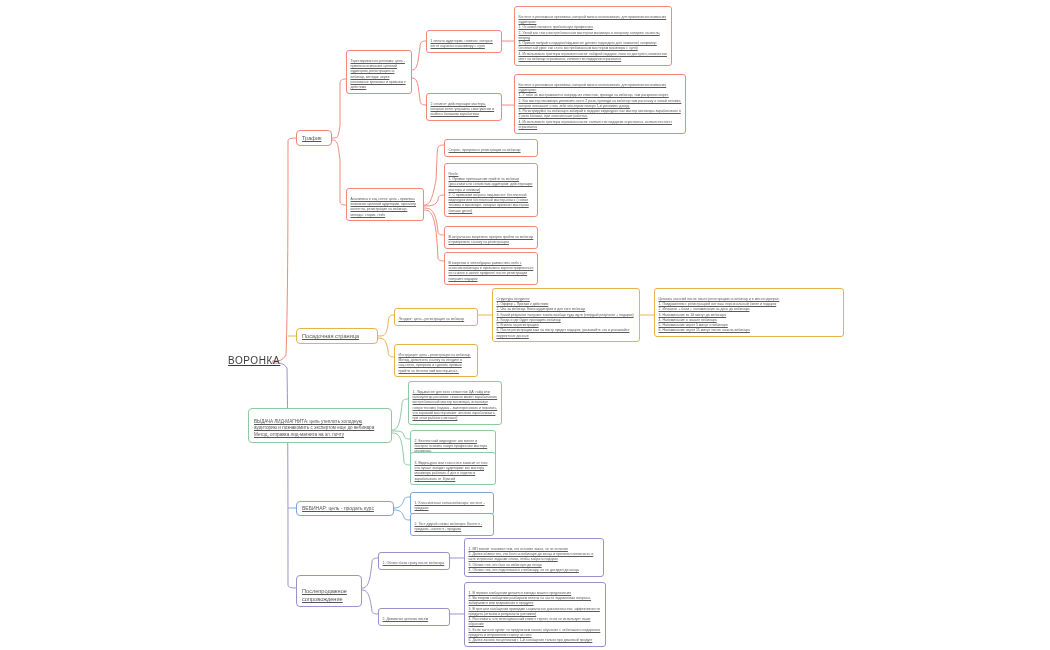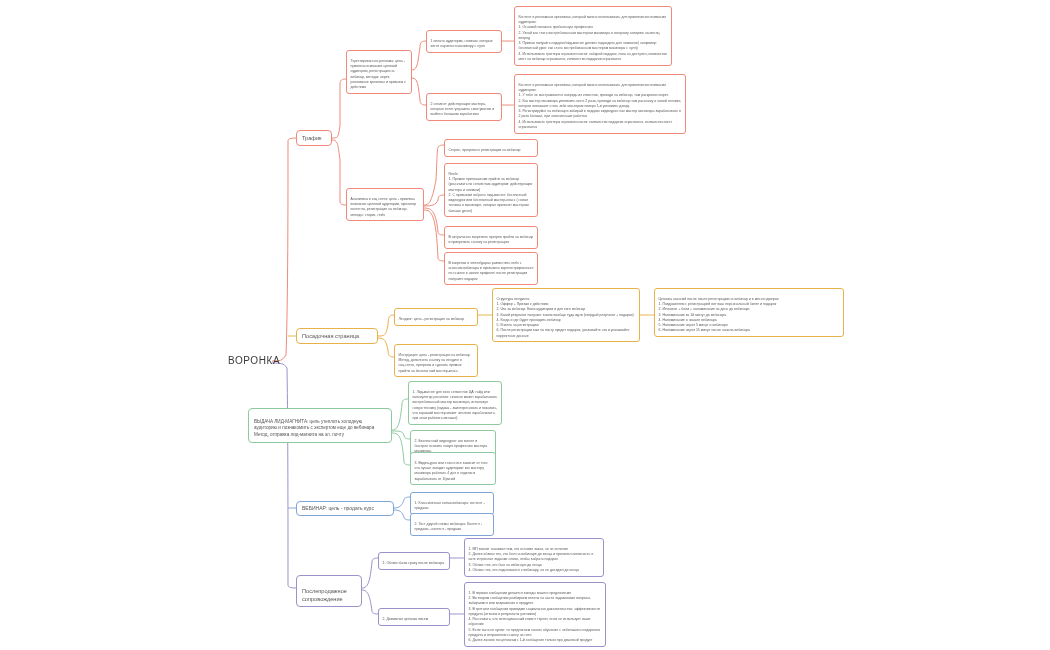--- a/index.html
+++ b/index.html
@@ -3,21 +3,21 @@
 <meta charset="utf-8">
 <style>
   html,body{margin:0;padding:0;}
   body{
     width:1050px;height:650px;background:#ffffff;overflow:hidden;
     font-family:"Liberation Sans","DejaVu Sans",sans-serif;
     position:relative;
   }
   #canvas{position:absolute;left:0;top:0;width:1050px;height:650px;}
   svg.links{position:absolute;left:0;top:0;width:1050px;height:650px;pointer-events:none;}
-  .node{position:absolute;box-sizing:border-box;background:#fff;}
+  .node{position:absolute;box-sizing:border-box;background:#fff;text-decoration:underline;}
   .boxed{border-width:1px;border-style:solid;border-radius:4px;}
   .root{
     font-size:10px;color:#3a3a3a;letter-spacing:.6px;
     background:transparent;border:none;white-space:nowrap;
   }
   .branch{
     font-size:5.6px;line-height:1.45;padding:3px 5px;border-radius:4px;
   }
   .leaf{
     font-size:3.5px;line-height:1.5;padding:2.5px 3.5px;border-radius:3px;

